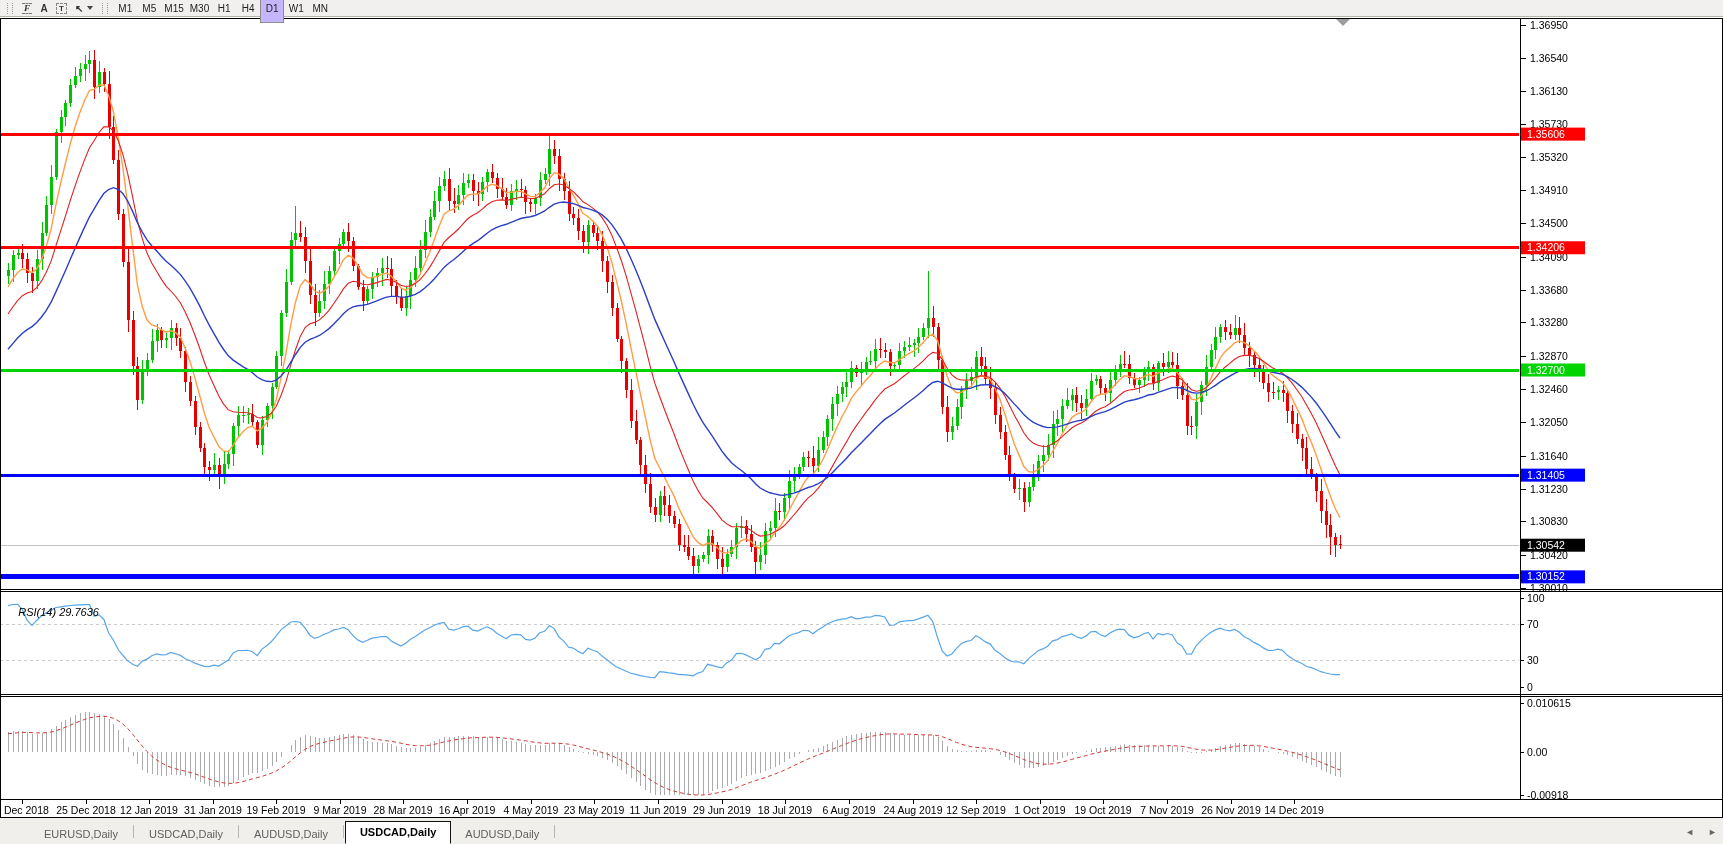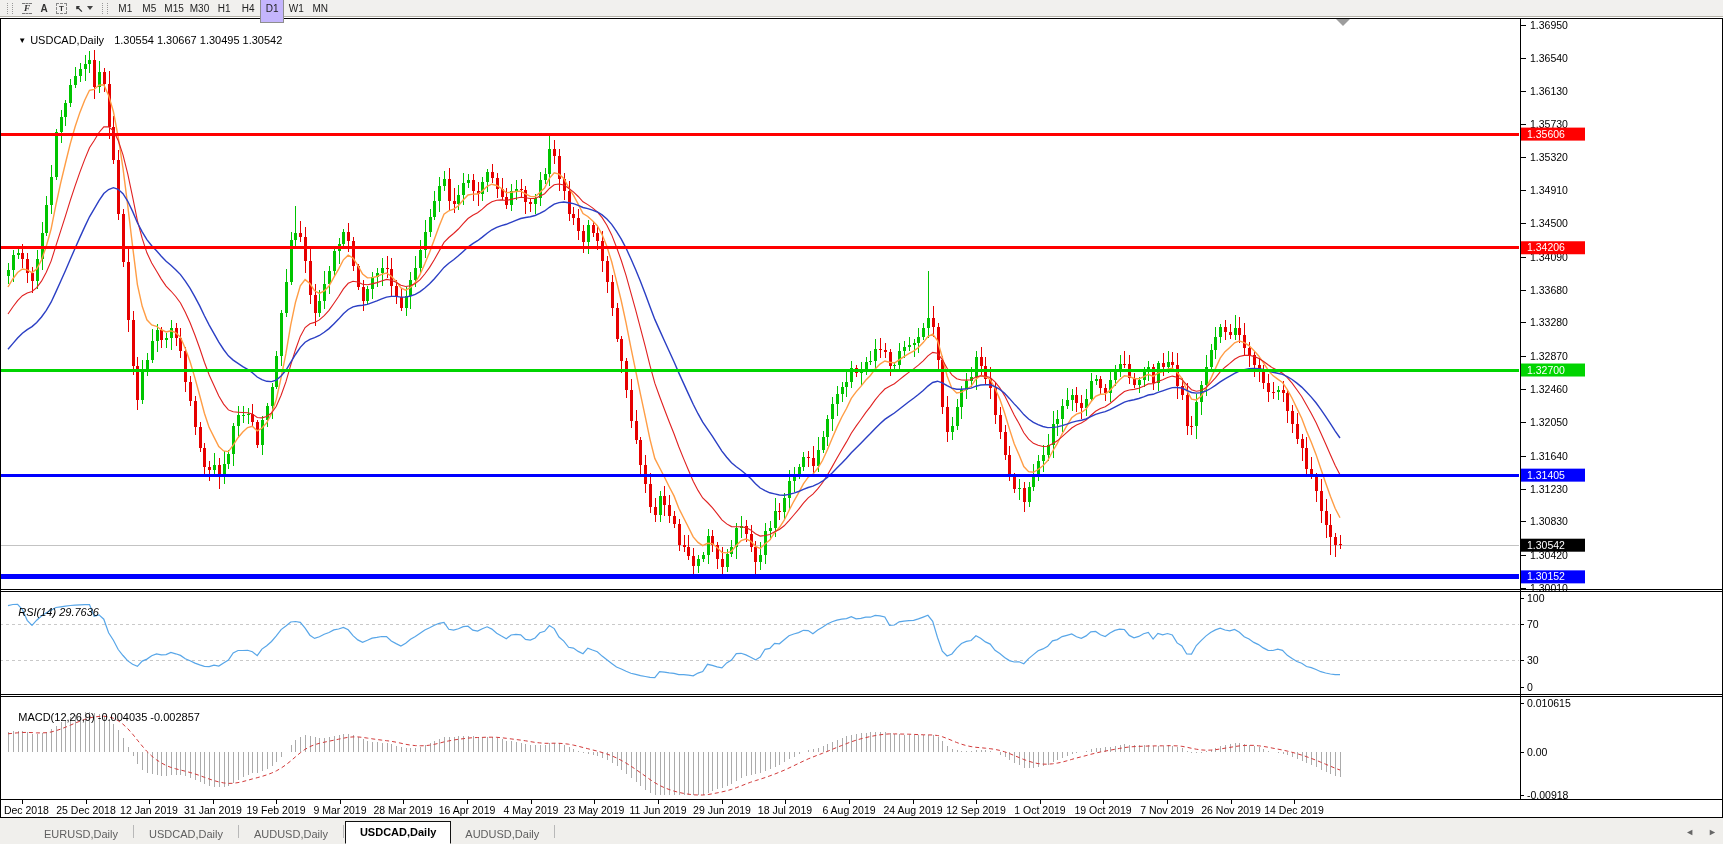--- a/index.html
+++ b/index.html
@@ -1052,28 +1052,22 @@
       <line x1="0" y1="591.5" x2="1723" y2="591.5" stroke="#000" shape-rendering="crispEdges"></line>
       <line x1="0" y1="694.5" x2="1723" y2="694.5" stroke="#000" shape-rendering="crispEdges"></line>
       <line x1="0" y1="696.5" x2="1723" y2="696.5" stroke="#000" shape-rendering="crispEdges"></line>
       <line x1="0" y1="799.5" x2="1723" y2="799.5" stroke="#000" shape-rendering="crispEdges"></line>
       <line x1="0" y1="817.5" x2="1723" y2="817.5" stroke="#000" shape-rendering="crispEdges"></line>
       <line x1="1520.5" y1="18.5" x2="1520.5" y2="799.5" stroke="#000" shape-rendering="crispEdges"></line>
       <line x1="0.5" y1="18.5" x2="0.5" y2="817.5" stroke="#000" shape-rendering="crispEdges"></line>
       <line x1="1722.5" y1="18.5" x2="1722.5" y2="817.5" stroke="#000" shape-rendering="crispEdges"></line>
     </svg>
 
-  <div class="pane-label chart-title">
-    <span class="dd-icon">▼</span><span class="sym">USDCAD,Daily</span><span>1.30554 1.30667 1.30495 1.30542</span>
-  </div>
   <div class="pane-label rsi-label">
     <span>RSI(14)</span> <span>29.7636</span>
-  </div>
-  <div class="pane-label macd-label">
-    <span>MACD(12,26,9)</span> <span>-0.004035 -0.002857</span>
   </div>
 
   <div class="tabbar">
     <div class="tab">EURUSD,Daily</div>
     <span class="tabsep"></span>
     <div class="tab">USDCAD,Daily</div>
     <span class="tabsep"></span>
     <div class="tab">AUDUSD,Daily</div>
     <span class="tabsep"></span>
     <div class="tab active">USDCAD,Daily</div>

